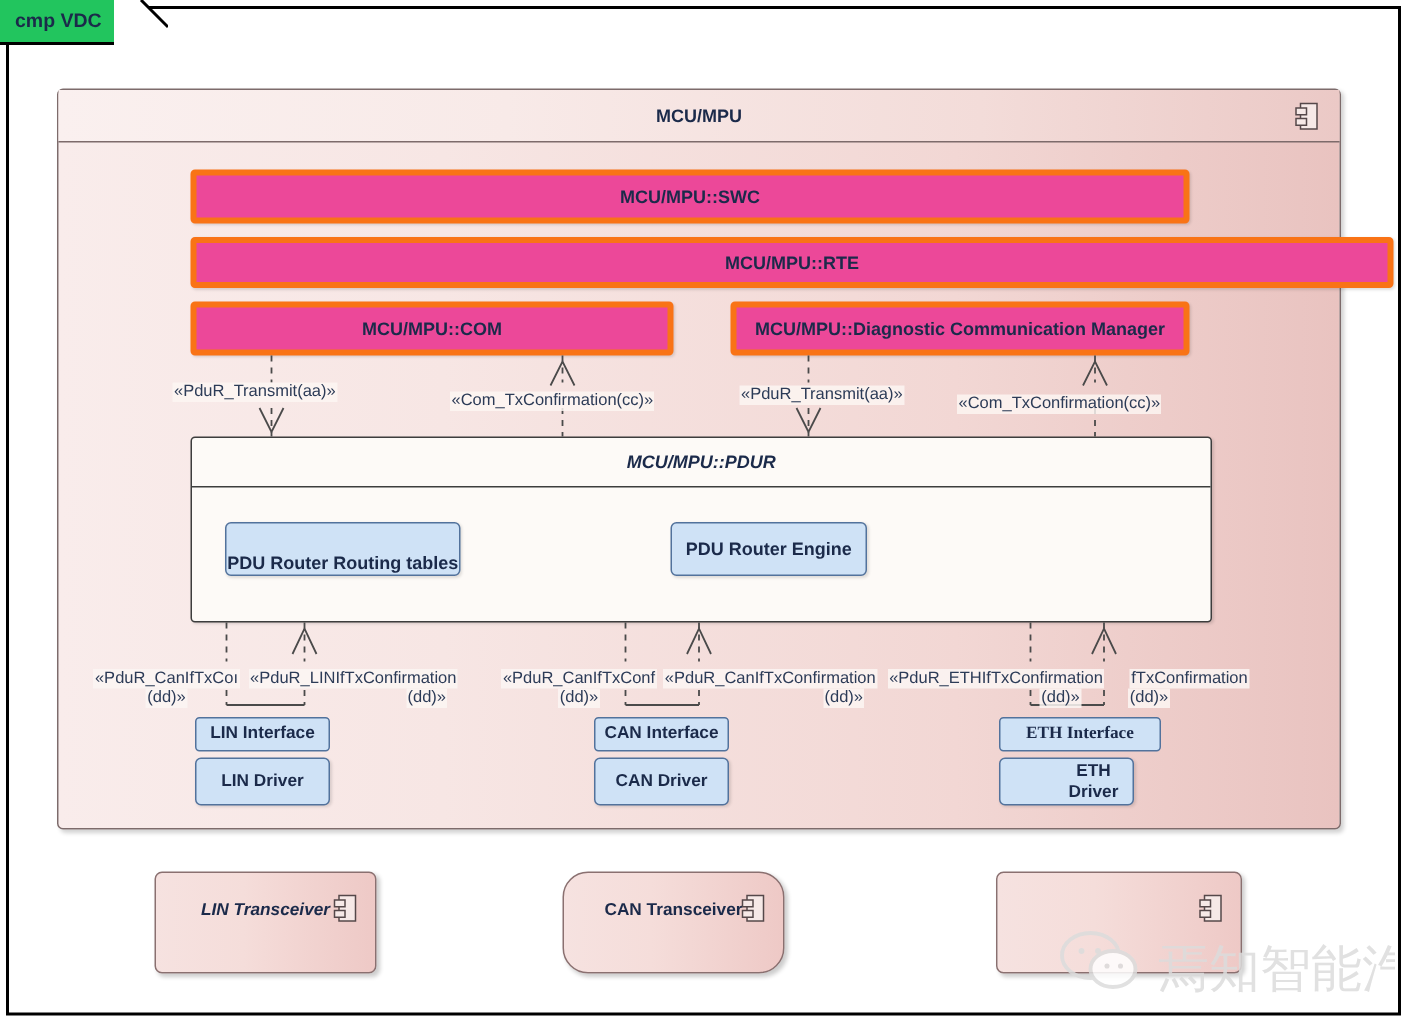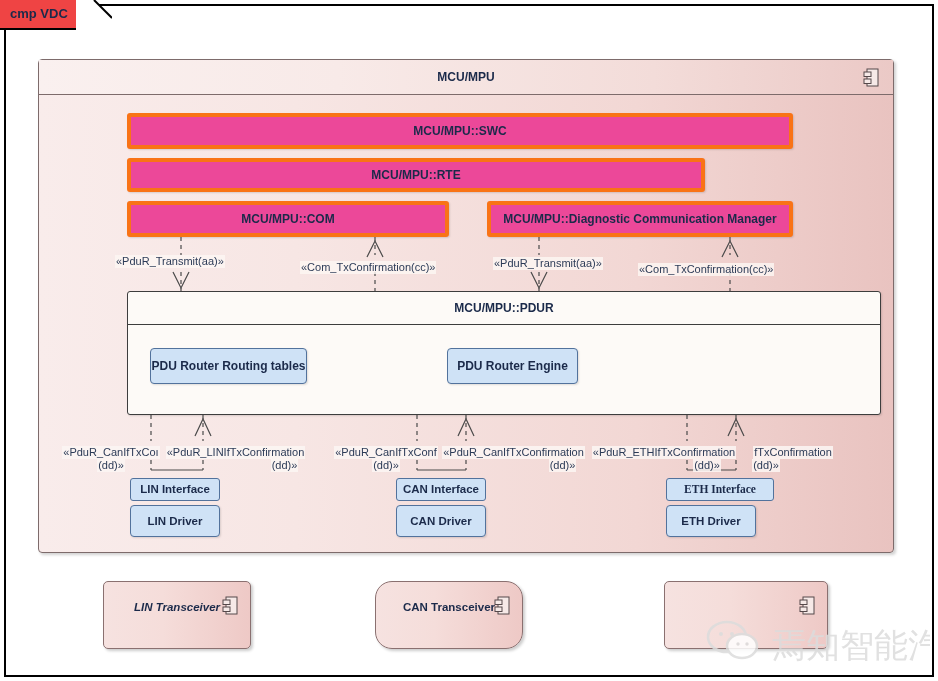--- a/index.html
+++ b/index.html
@@ -22,21 +22,21 @@
     width: 930px; height: 673px;
     border: 2px solid #000;
     background: #fff;
   }
   #frame-tab {
     position: absolute;
     left: 0px; top: 0px;
     height: 30px; width: 78px;
     border-right: 2px solid #000;
     border-bottom: 2px solid #000;
-    background: #ef4444;
+    background: #22c55e;
     z-index: 6;
   }
   #frame-tab-label {
     position: absolute;
     left: 10px; top: 6px;
     font-size: 13px; font-weight: bold;
     color: #1b2a4a;
     white-space: nowrap;
   }
   #frame-tab-diag {
@@ -89,46 +89,47 @@
   }
 
   
   .layer {
     background: #ec4899;
     border: 4px solid #f97316;
     box-shadow: 1px 1px 2px rgba(0,0,0,0.13);
     text-align: right;
   }
   #swc   { left: 127px; top: 113px; width: 666px; height: 36px; }
-  #rte   { left: 127px; top: 158px; width: 578px; height: 34px; }
+  #rte   { left: 127px; top: 158px; width: 802px; height: 34px; }
   #com   { left: 127px; top: 201px; width: 322px; height: 36px; }
   #dcm   { left: 487px; top: 201px; width: 306px; height: 36px; }
 
   
   #pdur {
-    left: 127px; top: 291px; width: 754px; height: 124px;
+    left: 127px; top: 291px; width: 681px; height: 124px;
     background: #fdfaf7;
     border: 1px solid #3d3d3d;
     display: block;
     box-shadow: 1px 1px 2px rgba(0,0,0,0.13);
+    font-style: italic;
   }
   #pdur-header {
     position: absolute; left: 0; top: 0;
     width: 100%; height: 33px;
     border-bottom: 1px solid #3d3d3d;
     display: flex; align-items: center; justify-content: center;
     font-size: 12px; font-weight: bold; color: #1b2a4a;
   }
   .innerblue {
     background: #cfe2f6;
     border: 1px solid #52729c;
     border-radius: 4px;
     box-shadow: 1px 1px 2px rgba(0,0,0,0.12);
   }
-  #routing-tables { left: 150px; top: 348px; width: 157px; height: 36px; }
+  #routing-tables { left: 150px; top: 348px; width: 157px; height: 36px; align-items: flex-end; }
   #router-engine  { left: 447px; top: 348px; width: 131px; height: 36px; }
 
   
   .ifbox {
     background: #cfe2f6;
     border: 1px solid #52729c;
     border-radius: 3px;
     font-size: 11.5px;
   }
   .drvbox {
@@ -136,21 +137,21 @@
     border: 1px solid #52729c;
     border-radius: 4px;
     font-size: 11.5px;
     box-shadow: 1px 1px 2px rgba(0,0,0,0.12);
   }
   #lin-if  { left: 130px; top: 478px; width: 90px;  height: 23px; }
   #can-if  { left: 396px; top: 478px; width: 90px;  height: 23px; }
   #eth-if  { left: 666px; top: 478px; width: 108px;  height: 23px; font-family: Liberation Serif, serif; }
   #lin-drv { left: 130px; top: 505px; width: 90px;  height: 32px; }
   #can-drv { left: 396px; top: 505px; width: 90px;  height: 32px; }
-  #eth-drv { left: 666px; top: 505px; width: 90px;  height: 32px; }
+  #eth-drv { left: 666px; top: 505px; width: 90px;  height: 32px; padding-left: 36px; }
 
   
   .xcvr {
     position: absolute;
     border: 1px solid #8a7070;
     border-radius: 5px;
     background: linear-gradient(to right, #f6e2e0 0%, #f5ddda 40%, #eec9c6 100%);
     box-shadow: 2px 2px 3px rgba(0,0,0,0.2);
     display: flex;
     align-items: flex-start;

